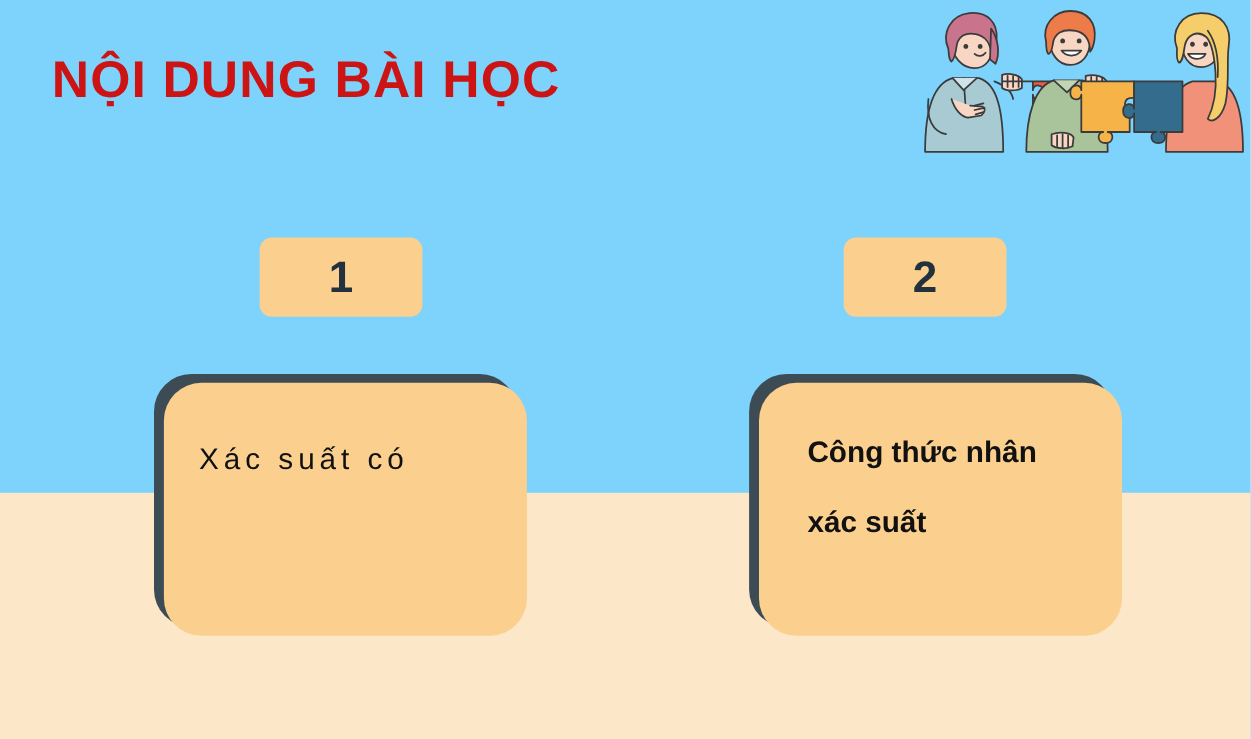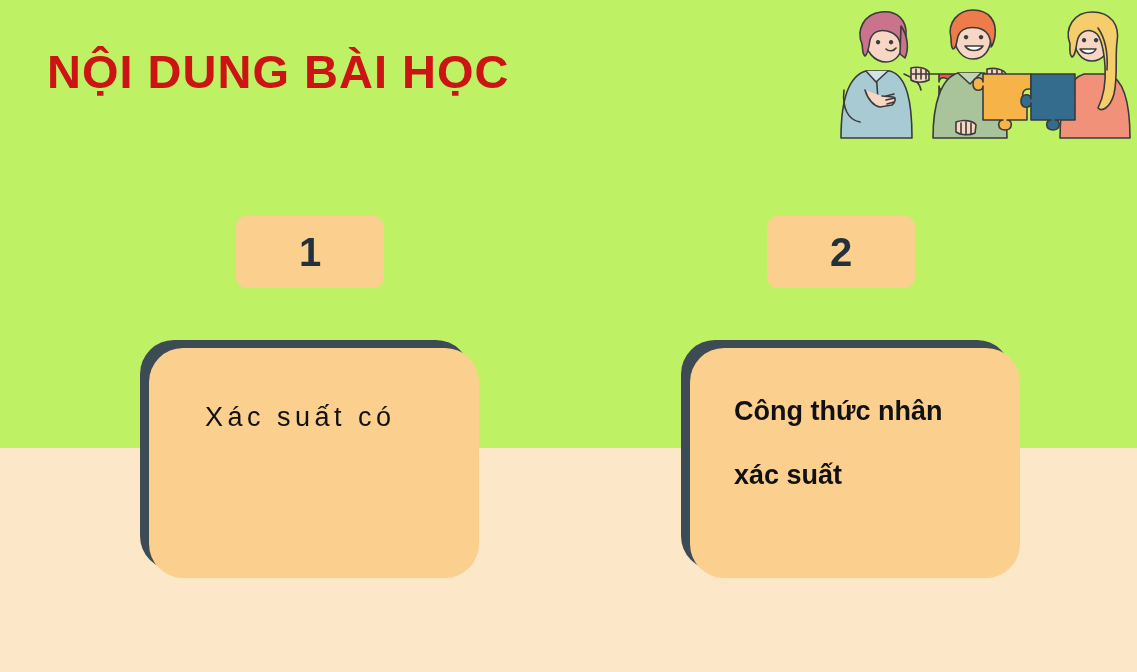--- a/index.html
+++ b/index.html
@@ -6,21 +6,21 @@
 
   html, body {
     width:1137px; height:672px;
     overflow:hidden;
     font-family:"Liberation Sans","DejaVu Sans",sans-serif;
   }
 
   #slide {
     position:relative;
     width:1137px; height:672px;
-    background:#bef264;
+    background:#7dd3fc;
   }
 
   
   #ground {
     position:absolute;
     left:0; top:448px;
     width:1137px; height:224px;
     background:#fce8c8;
   }
 
@@ -71,21 +71,21 @@
     width:330px; height:230px;
     background:#3d4b55;
     border-radius:34px;
   }
   .card-face {
     position:absolute;
     left:9px; top:8px;
     width:330px; height:230px;
     background:#fbcf8e;
     border-radius:34px;
-    padding:56px 0 0 56px;
+    padding:56px 0 0 32px;
   }
   .card-line {
     font-size:27px;
     color:#111111;
     line-height:1;
     white-space:nowrap;
   }
   .card-line.spaced { letter-spacing:4.5px; }
   .card-line + .card-line { margin-top:37px; }
 

